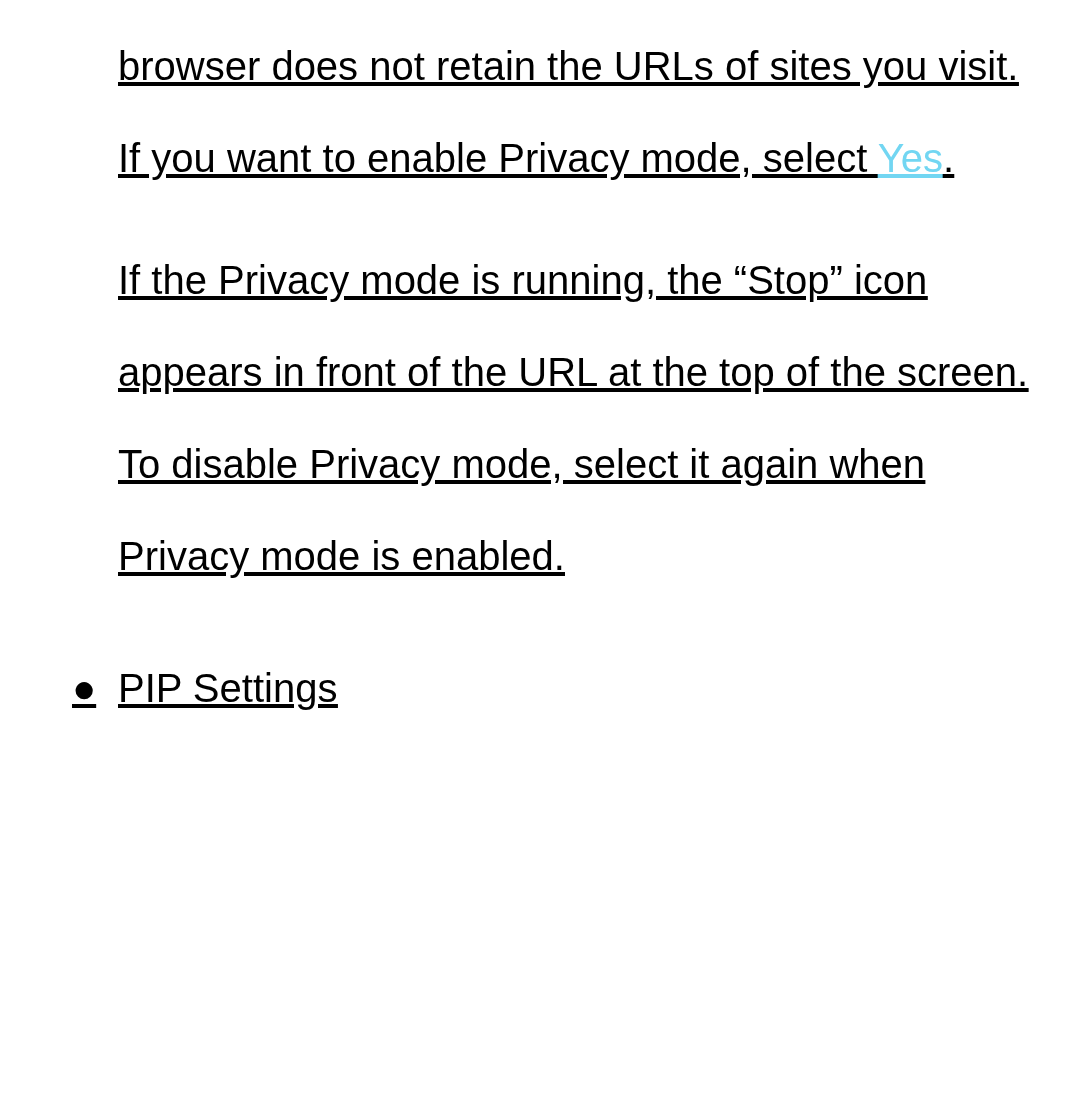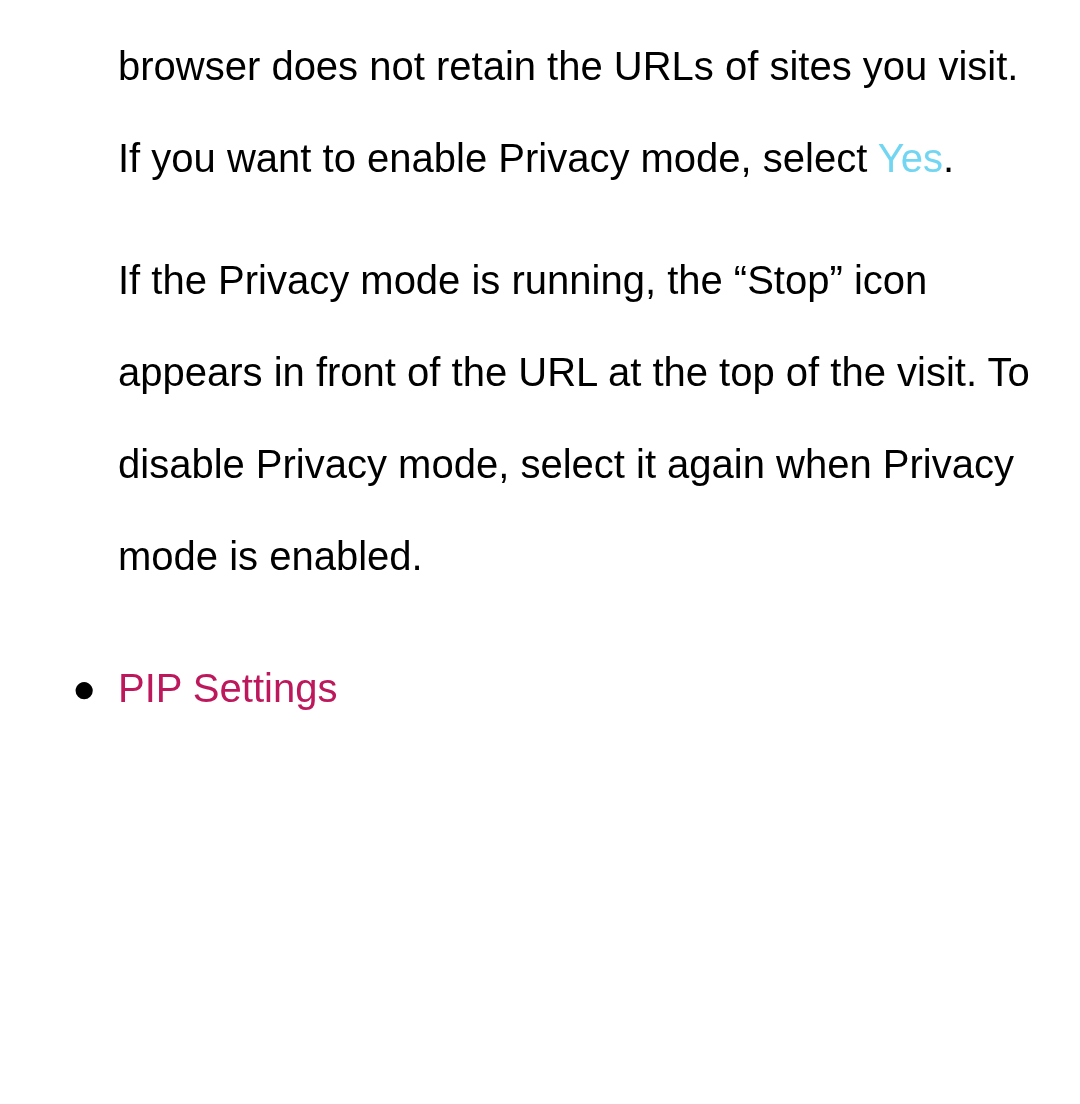--- a/index.html
+++ b/index.html
@@ -1,18 +1,19 @@
 <!DOCTYPE html>
 <html><head>
   <meta charset="utf-8">
   <style>
     * {
       margin: 0;
       padding: 0;
       box-sizing: border-box;
+      text-decoration: underline;
     }
     body {
       width: 1080px;
       height: 1104px;
       background: #ffffff;
       font-family: Arial, Helvetica, sans-serif;
       font-size: 40px;
       line-height: 2.3;
       color: #000000;
       padding-left: 118px;
@@ -34,37 +35,37 @@
       margin-top: 40px;
     }
     .bullet-marker {
       position: absolute;
       left: -46px;
       top: 0;
       font-size: 40px;
       line-height: 2.3;
     }
     .section-title {
-      color: #be185d;
+      color: #000000;
       margin-bottom: 20px;
     }
     .sub-para {
       margin-bottom: 20px;
     }
   </style>
 </head>
 <body>
 
 <div class="content">
   <p class="para">
     <span>browser does not retain the URLs of sites you visit. If you want to enable Privacy mode, select </span><span class="highlight">Yes</span><span>.</span>
   </p>
 
   <p class="para">
-    <span>If the Privacy mode is running, the “Stop” icon appears in front of the URL at the top of the visit. To disable Privacy mode, select it again when Privacy mode is enabled.</span>
+    <span>If the Privacy mode is running, the “Stop” icon appears in front of the URL at the top of the screen. To disable Privacy mode, select it again when Privacy mode is enabled.</span>
   </p>
 
   <div class="bullet-item">
     <span class="bullet-marker">●</span>
     <p class="section-title">PIP Settings</p>
 
 
   </div>
 </div>
 

